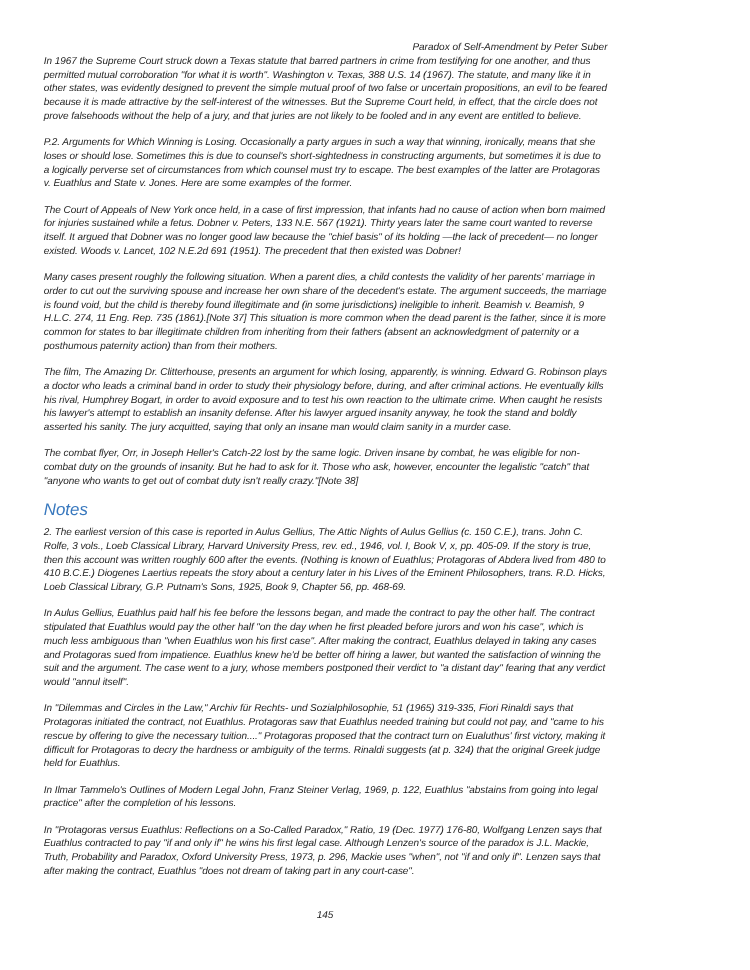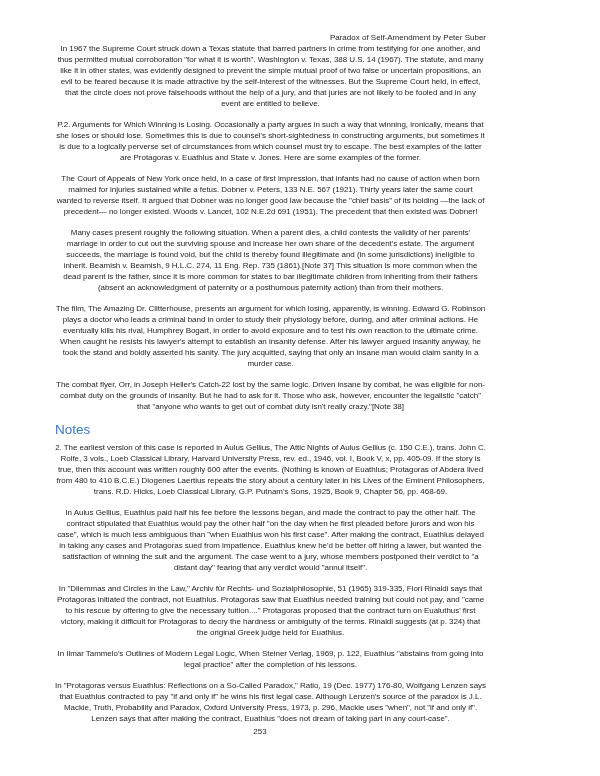--- a/index.html
+++ b/index.html
@@ -11,35 +11,36 @@
     width: 600px;
     height: 776px;
     overflow: hidden;
     font-family: "Liberation Sans", sans-serif;
   }
   .page {
     position: relative;
     box-sizing: border-box;
     width: 520px;
     height: 776px;
-    padding: 32px 34px 0 55px;
+    padding: 32px 34px 0 35px;
     color: #1f1f1f;
+    font-style: italic;
   }
   .doc-header {
     font-size: 8px;
     line-height: 11px;
     text-align: right;
     margin: 0;
   }
   .body-para {
     font-size: 8px;
     line-height: 11px;
     letter-spacing: -0.05px;
     margin: 0 0 10px 0;
-    text-align: center;
+    text-align: left;
   }
   .notes-heading {
     font-size: 13.5px;
     line-height: 16px;
     font-weight: 400;
     margin: 1px 0 4px 0;
   }
   .page-number {
     position: absolute;
     left: 0;
@@ -62,18 +63,18 @@
   <p class="body-para">The Court of Appeals of New York once held, in a case of first impression, that infants had no cause of action when born maimed for injuries sustained while a fetus. Dobner v. Peters, 133 N.E. 567 (1921). Thirty years later the same court wanted to reverse itself. It argued that Dobner was no longer good law because the "chief basis" of its holding —the lack of precedent— no longer existed. Woods v. Lancet, 102 N.E.2d 691 (1951). The precedent that then existed was Dobner!</p>
   <p class="body-para">Many cases present roughly the following situation. When a parent dies, a child contests the validity of her parents' marriage in order to cut out the surviving spouse and increase her own share of the decedent's estate. The argument succeeds, the marriage is found void, but the child is thereby found illegitimate and (in some jurisdictions) ineligible to inherit. Beamish v. Beamish, 9 H.L.C. 274, 11 Eng. Rep. 735 (1861).[Note 37] This situation is more common when the dead parent is the father, since it is more common for states to bar illegitimate children from inheriting from their fathers (absent an acknowledgment of paternity or a posthumous paternity action) than from their mothers.</p>
   <p class="body-para">The film, The Amazing Dr. Clitterhouse, presents an argument for which losing, apparently, is winning. Edward G. Robinson plays a doctor who leads a criminal band in order to study their physiology before, during, and after criminal actions. He eventually kills his rival, Humphrey Bogart, in order to avoid exposure and to test his own reaction to the ultimate crime. When caught he resists his lawyer's attempt to establish an insanity defense. After his lawyer argued insanity anyway, he took the stand and boldly asserted his sanity. The jury acquitted, saying that only an insane man would claim sanity in a murder case.</p>
   <p class="body-para">The combat flyer, Orr, in Joseph Heller's Catch-22 lost by the same logic. Driven insane by combat, he was eligible for non-combat duty on the grounds of insanity. But he had to ask for it. Those who ask, however, encounter the legalistic "catch" that "anyone who wants to get out of combat duty isn't really crazy."[Note 38]</p>
 
   <h2 class="notes-heading" style="color: rgb(56, 120, 190);">Notes</h2>
 
   <p class="body-para">2. The earliest version of this case is reported in Aulus Gellius, The Attic Nights of Aulus Gellius (c. 150 C.E.), trans. John C. Rolfe, 3 vols., Loeb Classical Library, Harvard University Press, rev. ed., 1946, vol. I, Book V, x, pp. 405-09. If the story is true, then this account was written roughly 600 after the events. (Nothing is known of Euathlus; Protagoras of Abdera lived from 480 to 410 B.C.E.) Diogenes Laertius repeats the story about a century later in his Lives of the Eminent Philosophers, trans. R.D. Hicks, Loeb Classical Library, G.P. Putnam's Sons, 1925, Book 9, Chapter 56, pp. 468-69.</p>
   <p class="body-para">In Aulus Gellius, Euathlus paid half his fee before the lessons began, and made the contract to pay the other half. The contract stipulated that Euathlus would pay the other half "on the day when he first pleaded before jurors and won his case", which is much less ambiguous than "when Euathlus won his first case". After making the contract, Euathlus delayed in taking any cases and Protagoras sued from impatience. Euathlus knew he'd be better off hiring a lawer, but wanted the satisfaction of winning the suit and the argument. The case went to a jury, whose members postponed their verdict to "a distant day" fearing that any verdict would "annul itself".</p>
   <p class="body-para">In "Dilemmas and Circles in the Law," Archiv für Rechts- und Sozialphilosophie, 51 (1965) 319-335, Fiori Rinaldi says that Protagoras initiated the contract, not Euathlus. Protagoras saw that Euathlus needed training but could not pay, and "came to his rescue by offering to give the necessary tuition...." Protagoras proposed that the contract turn on Eualuthus' first victory, making it difficult for Protagoras to decry the hardness or ambiguity of the terms. Rinaldi suggests (at p. 324) that the original Greek judge held for Euathlus.</p>
-  <p class="body-para">In Ilmar Tammelo's Outlines of Modern Legal Logic, When Steiner Verlag, 1969, p. 122, Euathlus "abstains from going into legal practice" after the completion of his lessons.</p>
+  <p class="body-para">In Ilmar Tammelo's Outlines of Modern Legal John, Franz Steiner Verlag, 1969, p. 122, Euathlus "abstains from going into legal practice" after the completion of his lessons.</p>
   <p class="body-para">In "Protagoras versus Euathlus: Reflections on a So-Called Paradox," Ratio, 19 (Dec. 1977) 176-80, Wolfgang Lenzen says that Euathlus contracted to pay "if and only if" he wins his first legal case. Although Lenzen's source of the paradox is J.L. Mackie, Truth, Probability and Paradox, Oxford University Press, 1973, p. 296, Mackie uses "when", not "if and only if". Lenzen says that after making the contract, Euathlus "does not dream of taking part in any court-case".</p>
 
-  <div class="page-number">253</div>
+  <div class="page-number">145</div>
 
 </div>
 
 </body></html>

